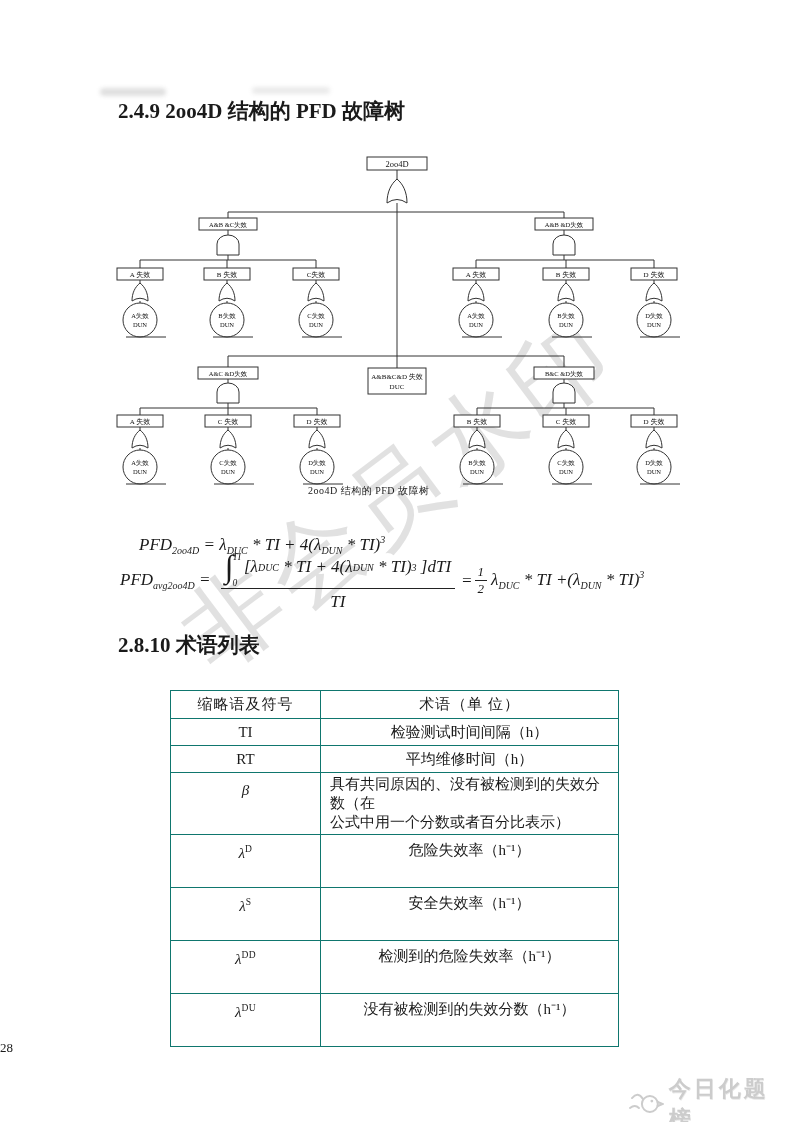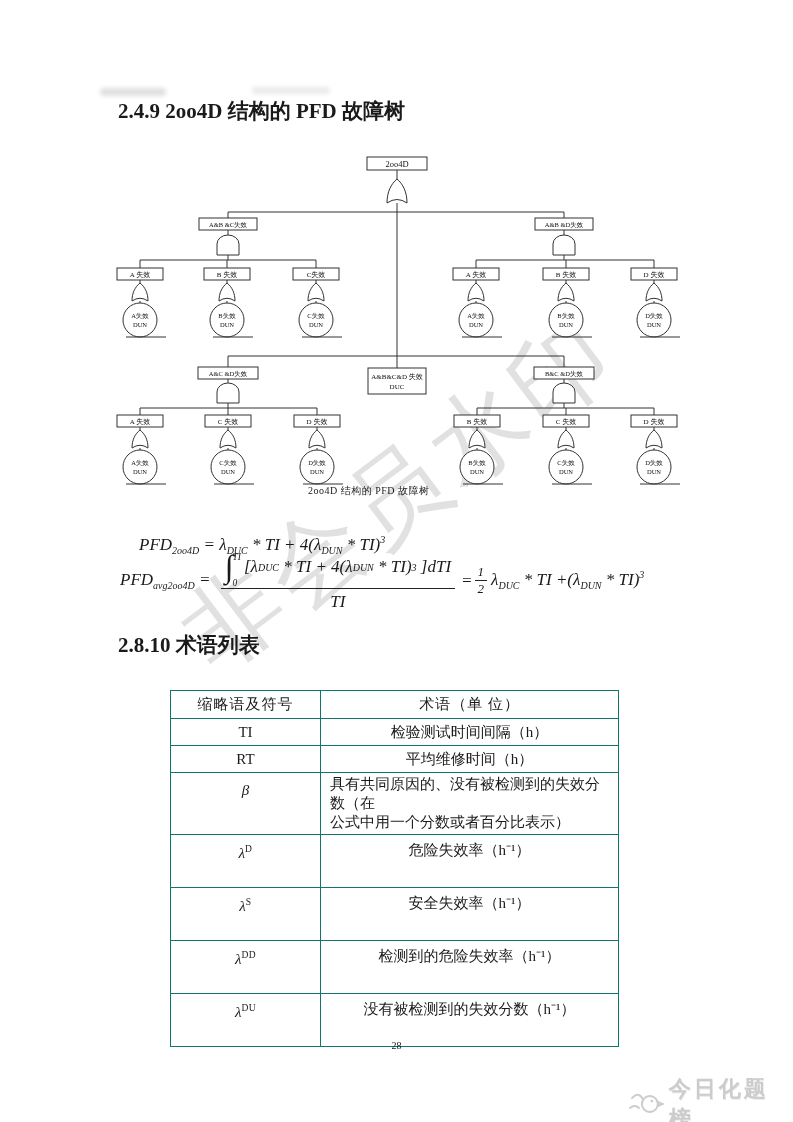--- a/index.html
+++ b/index.html
@@ -61,21 +61,21 @@
   .r-sm td { height:26px; }
   .r-md td { height:52px; }
   .r-lg td { height:43px; }
   .r-md .sym, .r-lg .sym { vertical-align:top; padding-top:9px; }
   .r-lg .term { vertical-align:top; padding-top:4px; }
   .r-md .term { text-align:left; padding-left:9px; line-height:19px; vertical-align:middle; }
   .sym.italic { font-style:italic; }
   .sym sup { font-style:normal; font-size:9.5px; vertical-align:super; letter-spacing:0.5px; }
 
   
-  .pageno { left:0; right:0; top:1040px; text-align:center; font-size:10px; }
+  .pageno { left:0; right:0; top:1040px; text-align:left; font-size:13px; }
   .logo { left:628px; top:1074px; display:flex; align-items:center; gap:5px; }
   .logo-text { font-family:"Liberation Sans", sans-serif; font-size:22px; font-weight:bold;
                color:#cccccc; letter-spacing:3px; text-shadow:0.5px 0.5px 0 #e9e9e9; }
 </style>
 </head>
 <body>
 
 <div class="page">
 
   <div class="watermark">非会员水印</div>

